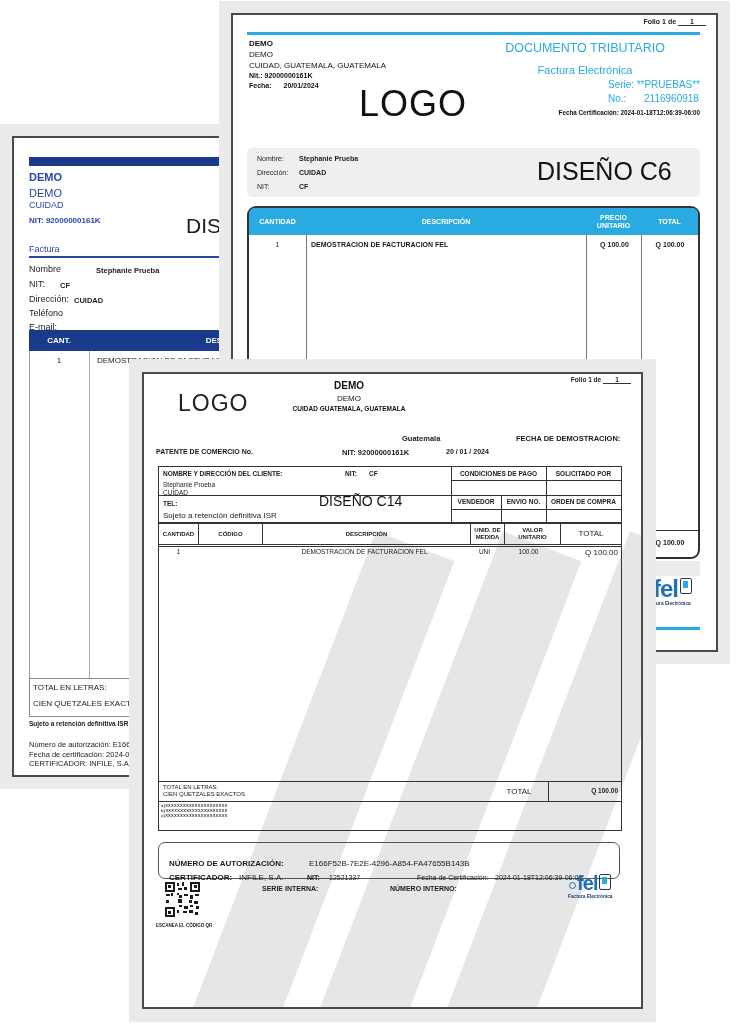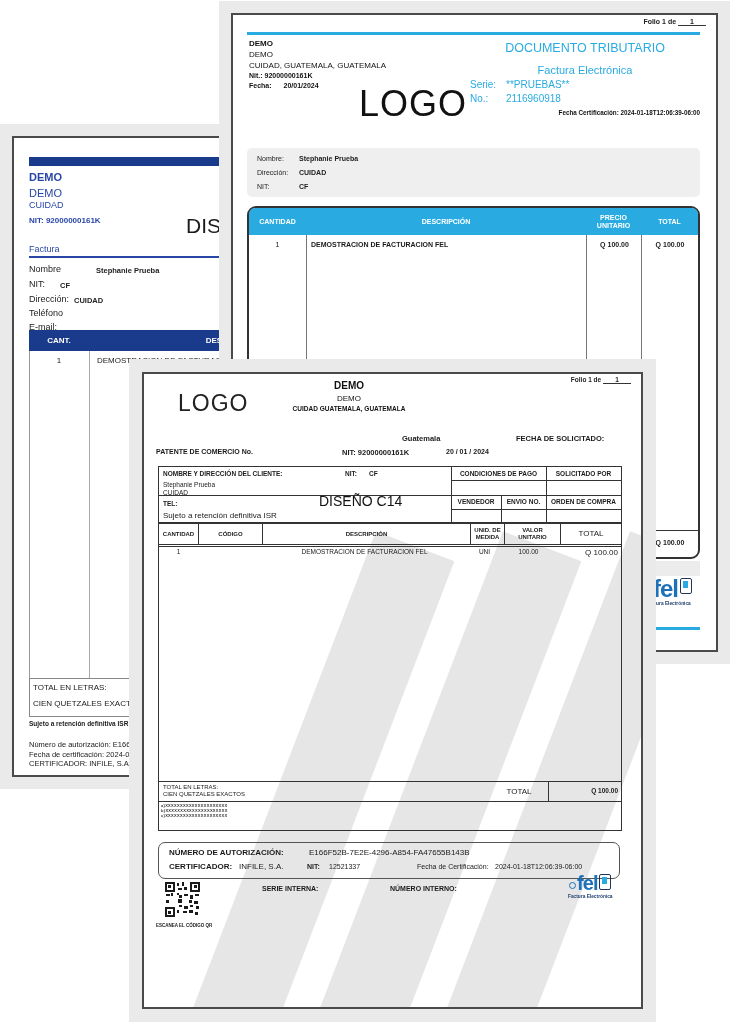--- a/index.html
+++ b/index.html
@@ -45,21 +45,21 @@
   .c6-co1{top:24px;font-size:8px;font-weight:bold;}
   .c6-co2{top:35px;font-size:8px;}
   .c6-co3{top:46px;font-size:8px;}
   .c6-co4{top:57px;font-size:7px;font-weight:bold;}
   .c6-co5{top:67px;font-size:7px;font-weight:bold;display:flex;gap:12px;}
   .c6-logo{left:80px;top:68px;width:200px;text-align:center;font-size:36px;font-weight:500;
            letter-spacing:1px;color:#111;}
   .c6-right{right:16px;top:26px;width:230px;text-align:center;color:var(--cyan);}
   .c6-dt{font-size:12.5px;line-height:14px;}
   .c6-fe{font-size:11px;margin-top:9px;}
-  .c6-srow{display:flex;text-align:left;font-size:10px;margin-top:3px;}
+  .c6-srow{display:flex;text-align:left;margin-left:138px;font-size:10px;margin-top:3px;}
   .c6-srow .lbl{width:36px;}
   .c6-cert{margin-top:5px;text-align:right;color:#111;font-size:6.3px;font-weight:bold;}
   .c6-graybox{left:14px;top:133px;right:16px;height:49px;background:var(--gray-box);border-radius:5px;}
   .c6-cl-lbl{font-size:7px;color:#222;}
   .c6-cl-val{font-size:7px;font-weight:bold;color:#222;}
   .c6-design{left:290px;top:9px;font-size:25px;color:#111;white-space:nowrap;}
   .c6-table{left:14px;top:191px;right:16px;height:349px;border:2px solid #333;border-radius:9px;}
   .c6-thead{display:flex;height:27px;background:var(--cyan);border-radius:6px 6px 0 0;
             color:#fff;font-size:7px;font-weight:bold;align-items:center;text-align:center;}
   .c6-hc1{width:57px;}
@@ -133,21 +133,21 @@
   .it-row{position:absolute;left:0;right:0;top:25px;display:flex;font-size:6.5px;}
   .it-row>div{text-align:center;}
   .c14-totrow{position:absolute;left:0;right:0;top:258px;height:19px;border-top:1px solid #333;border-bottom:1px solid #333;}
   .tr-l1{left:4px;top:2px;font-size:6px;}
   .tr-l2{left:4px;top:9px;font-size:6px;}
   .tr-lab{left:331px;top:5px;width:58px;text-align:center;font-size:8px;}
   .tr-cell{left:389px;top:0;right:0;bottom:0;border-left:1px solid #333;text-align:right;
            font-size:6.5px;font-weight:bold;padding:5px 3px 0 0;box-sizing:border-box;}
   .fine{left:2px;font-size:4px;line-height:5px;letter-spacing:.3px;font-weight:bold;color:#333;}
   .c14-auth{left:14px;top:468px;width:460px;height:35px;border:1.5px solid #555;border-radius:7px;}
-  .au{position:absolute;font-size:8px;white-space:nowrap;}
+  .au{position:absolute;font-size:8px;white-space:nowrap;margin-top:11px;}
   .au-b{font-weight:bold;}
   .au-s{font-size:7px;}
   .c14-qr{left:21px;top:508px;width:35px;height:35px;}
   .c14-qrcap{left:12px;top:549px;font-size:4.5px;font-weight:bold;}
   .c14-serieint{left:118px;top:511px;font-size:7px;font-weight:bold;}
   .c14-numint{left:246px;top:511px;font-size:7px;font-weight:bold;}
   .c14-fel{left:424px;top:500px;}
 
   
   .fel{display:flex;flex-direction:column;align-items:center;}
@@ -232,20 +232,21 @@
       <div class="c6-cert">Fecha Certificación: 2024-01-18T12:06:39-06:00</div>
     </div>
 
     <div class="abs c6-graybox">
       <span class="abs c6-cl-lbl" style="left:10px;top:7px">Nombre:</span>
       <span class="abs c6-cl-val" style="left:52px;top:7px">Stephanie Prueba</span>
       <span class="abs c6-cl-lbl" style="left:10px;top:21px">Dirección:</span>
       <span class="abs c6-cl-val" style="left:52px;top:21px">CUIDAD</span>
       <span class="abs c6-cl-lbl" style="left:10px;top:35px">NIT:</span>
       <span class="abs c6-cl-val" style="left:52px;top:35px">CF</span>
+      <span class="abs c6-design">DISEÑO C6</span>
     </div>
 
     <div class="abs c6-table">
       <div class="c6-thead">
         <span class="c6-hc1">CANTIDAD</span>
         <span class="c6-hc2">DESCRIPCIÓN</span>
         <span class="c6-hc3">
           <div>PRECIO</div>
           <div>UNITARIO</div>
         </span>
@@ -288,21 +289,21 @@
       <span>Folio 1 de</span>
       <span class="folio-line">1</span>
     </div>
     <div class="abs c14-logo">LOGO</div>
     <div class="abs c14-center">
       <div class="c14-c1">DEMO</div>
       <div class="c14-c2">DEMO</div>
       <div class="c14-c3">CUIDAD GUATEMALA, GUATEMALA</div>
     </div>
     <div class="abs c14-guatemala">Guatemala</div>
-    <div class="abs c14-venc">FECHA DE SOLICITADO:</div>
+    <div class="abs c14-venc">FECHA DE DEMOSTRACION:</div>
     <div class="abs c14-patente">PATENTE DE COMERCIO No.</div>
     <div class="abs c14-nitline">NIT: 92000000161K</div>
     <div class="abs c14-date">20 / 01 / 2024</div>
 
     <div class="abs c14-grid">
       <div class="g-v g-v1"></div>
       <div class="g-v g-v2"></div>
       <div class="g-v g-v3"></div>
       <div class="g-h g-h1"></div>
       <div class="g-h g-h2"></div>

